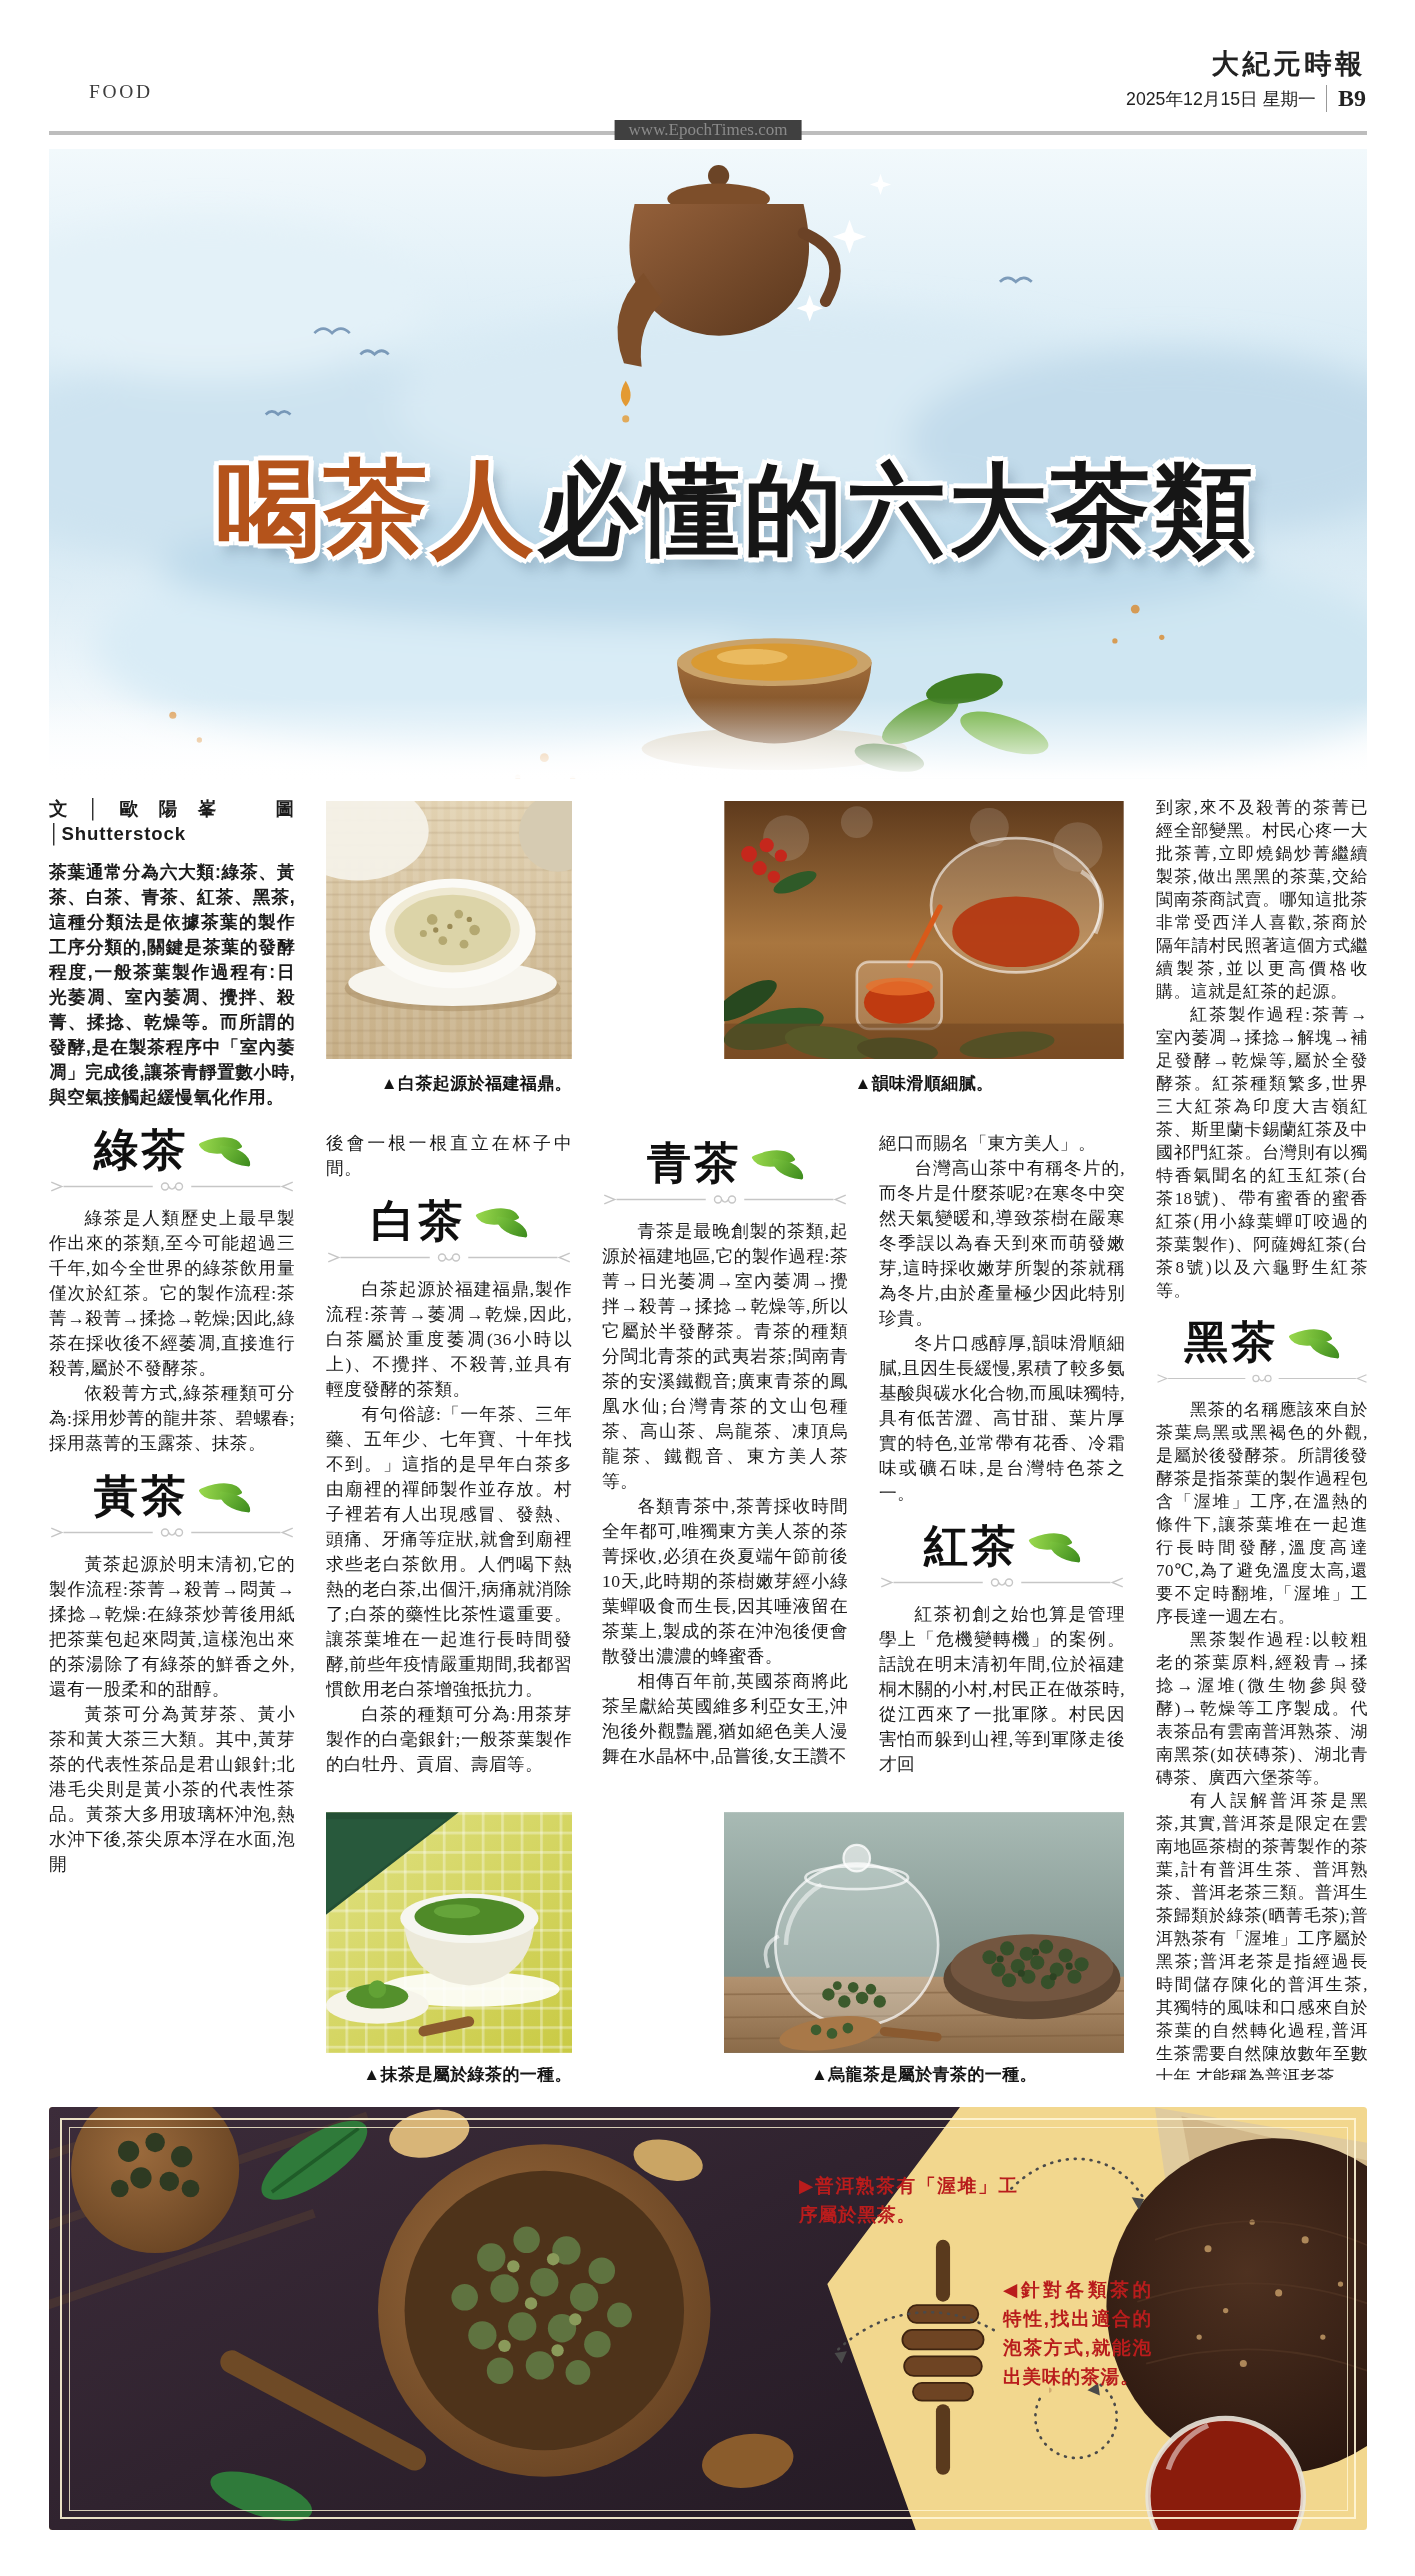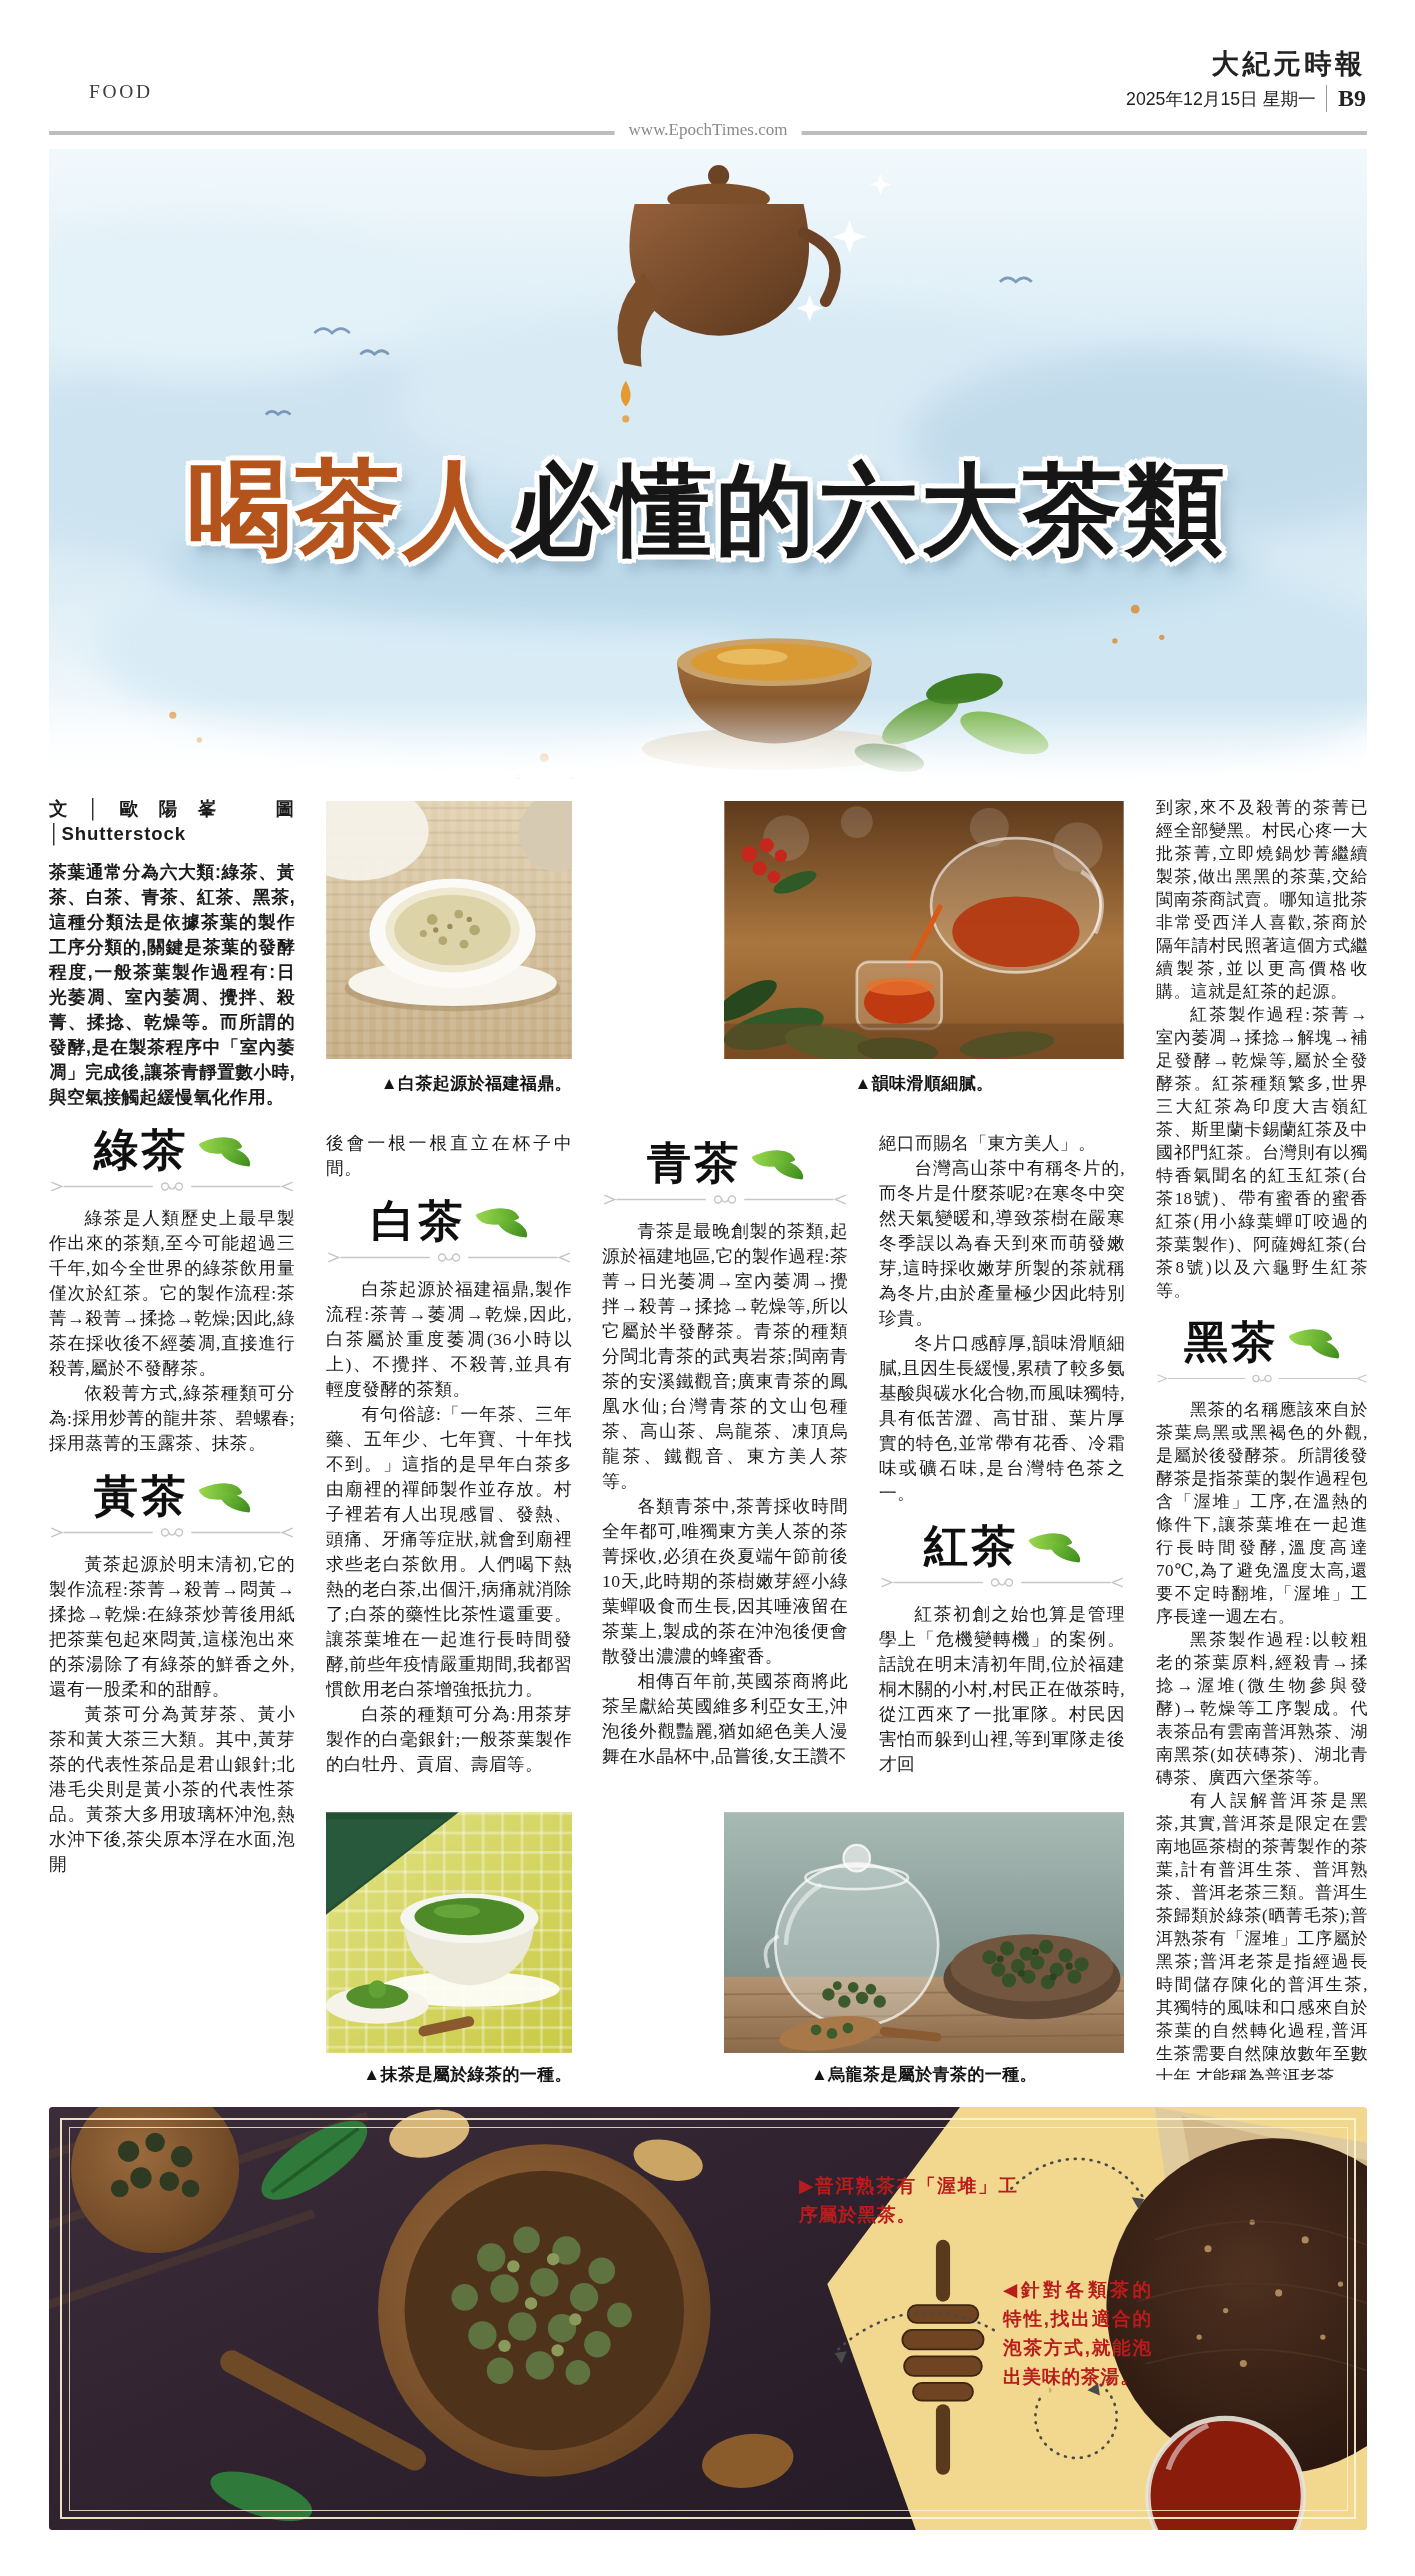--- a/index.html
+++ b/index.html
@@ -8,28 +8,28 @@
   .abs{position:absolute;}
 
   
   .kicker{font-family:"Liberation Serif",serif;font-size:19.5px;letter-spacing:2.7px;color:#3c3c3c;}
   .masthead{width:100%;text-align:center;font-family:"Liberation Sans","DejaVu Sans",sans-serif;
             font-weight:900;font-size:50px;letter-spacing:8.8px;color:#0d0d0d;}
   .brand{font-family:"Liberation Serif",serif;font-weight:700;font-size:27.4px;letter-spacing:3.5px;color:#222;}
   .dateline{font-family:"Liberation Sans",sans-serif;font-size:17.7px;color:#222;display:flex;align-items:center;gap:10.6px;justify-content:flex-end;}
   .dateline .pageno{font-family:"Liberation Serif",serif;font-weight:900;font-size:24px;border-left:1.8px solid #999;padding-left:10.6px;}
   .hrule{height:3.5px;background:#bdbdbd;}
-  .hrule .site{position:absolute;left:50%;top:-10.6px;transform:translateX(-50%);background:#ffffff;
+  .hrule .site{position:absolute;left:50%;top:-10.6px;transform:translateX(-50%);background:#404040;
                padding:0 14px;font-size:17px;color:#8a8a8a;font-family:"Liberation Serif",serif;}
 
   
   .hero{left:49px;top:149px;width:1318px;height:630px;overflow:hidden;background:linear-gradient(180deg,#f2f9fc 0%,#dcedf6 30%,#cfe5f1 55%,#e8f3f9 80%,#ffffff 100%);}
   .hero-title{position:absolute;left:0;top:308px;width:100%;text-align:center;white-space:nowrap;
               font-weight:900;letter-spacing:3.5px;line-height:1;
-              text-shadow:-4.4px -4.4px 0 #fff,4.4px -4.4px 0 #fff,-4.4px 4.4px 0 #fff,4.4px 4.4px 0 #fff,-5.3px 0 0 #fff,5.3px 0 0 #fff,0 -5.3px 0 #fff,0 5.3px 0 #fff,8px 10.6px 14px rgba(40,70,95,.35);}
+              text-shadow:-4.4px -4.4px 0 #fff,4.4px -4.4px 0 #fff,-4.4px 4.4px 0 #fff,4.4px 4.4px 0 #fff,-5.3px 0 0 #fff,5.3px 0 0 #fff,0 -5.3px 0 #fff,0 5.3px 0 #fff,8px 10.6px 14px rgba(40,70,95,.35);padding-left:28px;}
   .t-accent{font-size:104px;color:#b4531b;}
   .t-main{font-size:99px;color:#161616;}
 
   
   .col{position:absolute;text-align:justify;overflow:hidden;font-size:17.7px;line-height:25px;letter-spacing:0.4px;}
   .col p{margin:0;text-indent:2em;}
   .col p.noind{text-indent:0;}
   .byline{font-family:"Liberation Sans",sans-serif;font-weight:700;font-size:18.6px;letter-spacing:0.9px;margin-bottom:14px;text-indent:0;}
   .lead{font-family:"Liberation Sans","DejaVu Sans",sans-serif;font-weight:700;}
   .sec-head{text-align:center;margin:16px 0 8.8px;text-indent:0;}

